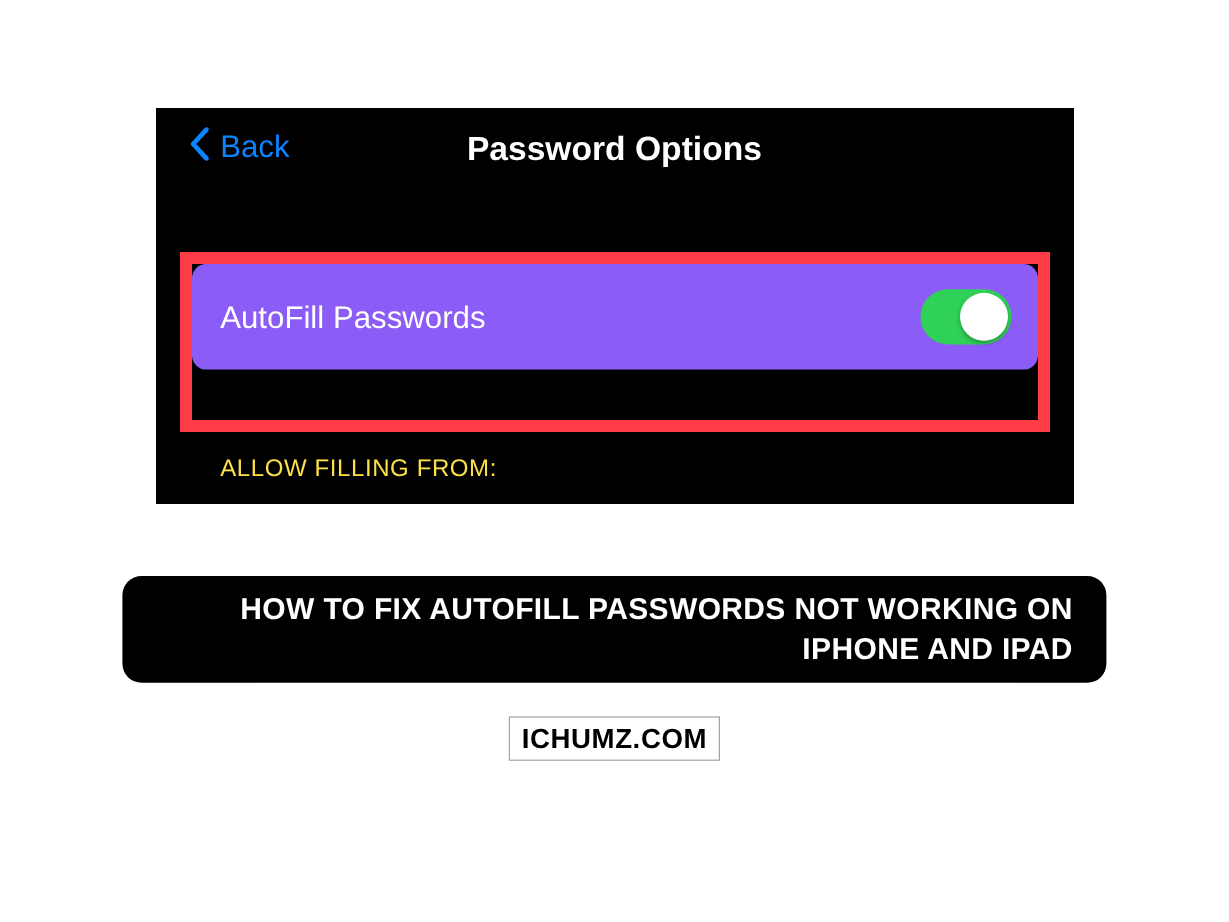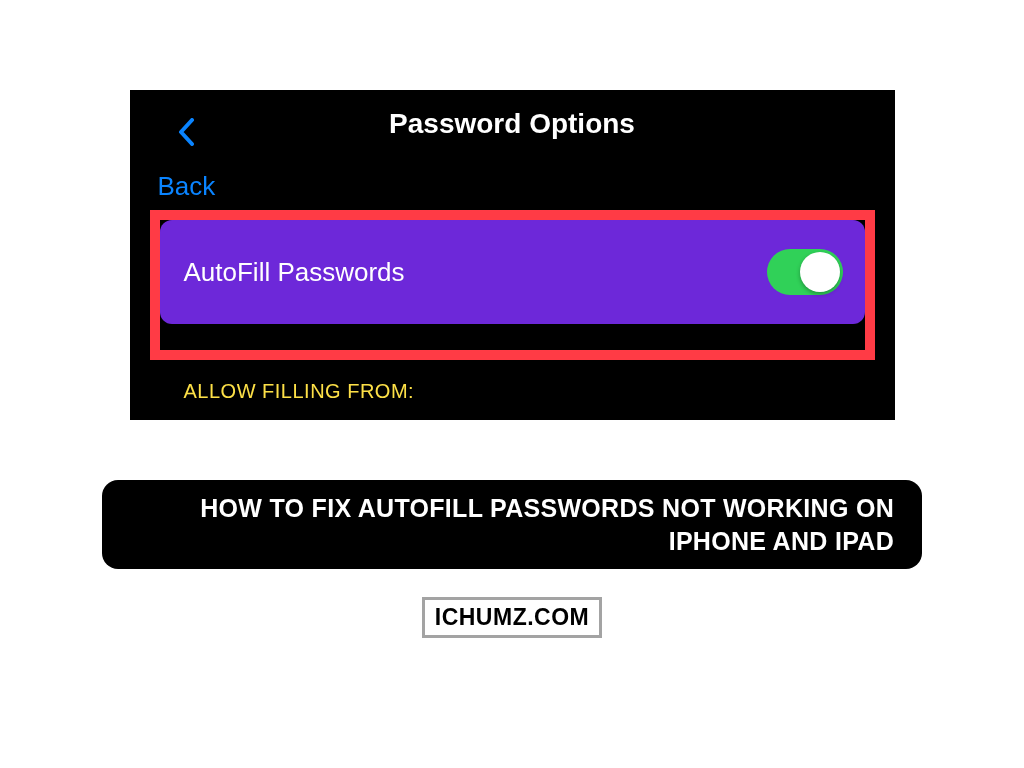--- a/index.html
+++ b/index.html
@@ -27,25 +27,24 @@
     .nav-bar {
       display: flex;
       align-items: center;
       padding: 18px 20px 0 20px;
       position: relative;
       height: 60px;
     }
     .back-group {
       display: flex;
       align-items: center;
-      gap: 20px;
+      gap: 10px;
       position: absolute;
       left: 28px;
-      top: 28px;
-      flex-direction: column;
+      top: 16px;
     }
     .back-chevron {
       color: #0a84ff;
       font-size: 32px;
       font-weight: 600;
       line-height: 1;
     }
     .back-label {
       color: #0a84ff;
       font-size: 26px;
@@ -68,22 +67,22 @@
       top: 120px;
       border: 10px solid #ff3b45;
       height: 150px;
       z-index: 1;
     }
     .setting-row {
       position: absolute;
       left: 30px;
       right: 30px;
       top: 130px;
-      height: 104px;
-      background: #6d28d9;
+      height: 88px;
+      background: #8b5cf6;
       border-radius: 12px;
       display: flex;
       align-items: center;
       justify-content: space-between;
       padding: 0 22px 0 24px;
       z-index: 2;
     }
     .setting-label {
       color: #ffffff;
       font-size: 26px;
@@ -132,21 +131,21 @@
       font-weight: 800;
       text-align: right;
       padding: 12px 28px;
       border-radius: 16px;
       line-height: 1.3;
       letter-spacing: 0.3px;
       max-width: 820px;
     }
     .site-badge {
       margin-top: 28px;
-      border: 3px solid #a3a3a3;
+      border: 1px solid #a3a3a3;
       color: #000000;
       font-size: 23px;
       font-weight: 800;
       padding: 4px 10px;
       letter-spacing: 0.5px;
     }
   </style>
 </head>
 <body>
 

